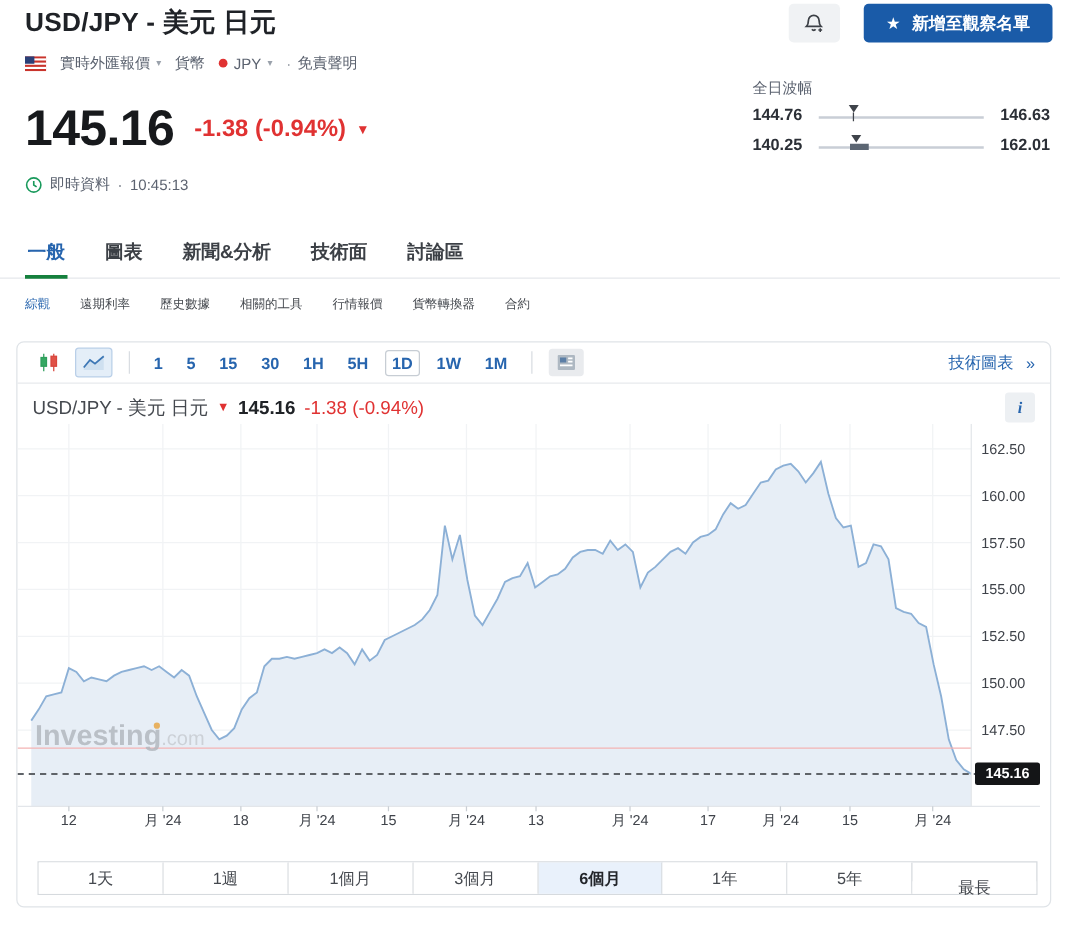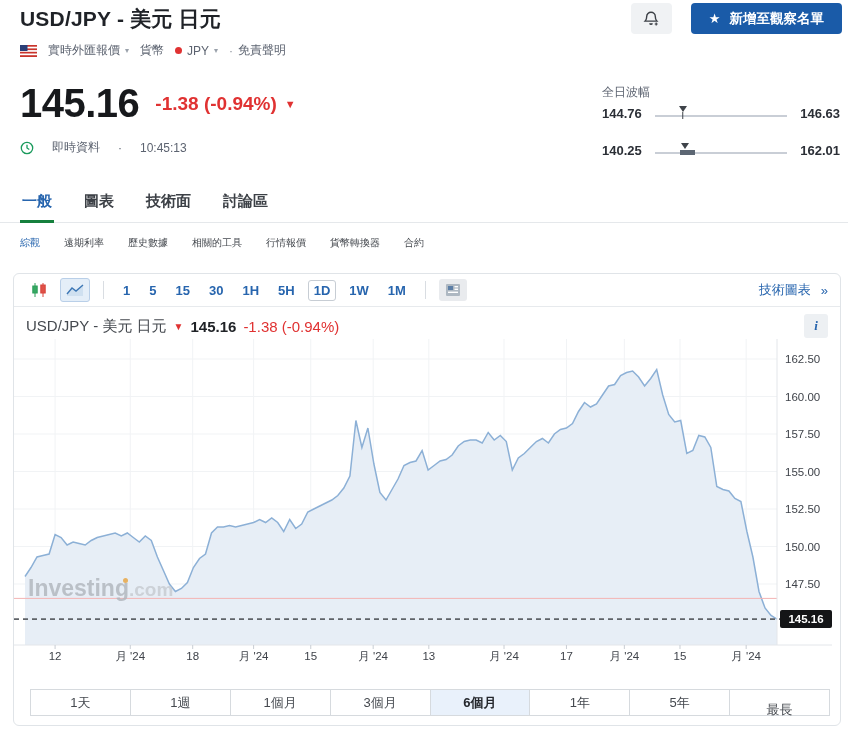--- a/index.html
+++ b/index.html
@@ -23,25 +23,25 @@
                border-radius:4px; font-size:13.5px; font-weight:700; display:flex; align-items:center; gap:9px; cursor:pointer;
                font-family:inherit; }
   .watch-star { font-size:13px; }
 
   
   .quote { margin:22px 0 0 20px; }
   .price-row { display:flex; align-items:center; gap:16px; }
   .last-price { font-size:40px; font-weight:700; color:#17191c; letter-spacing:-.5px; }
   .price-change { font-size:19px; font-weight:700; color:var(--red,#e03232); display:flex; align-items:center; gap:8px; }
   .tri-down { font-size:11px; color:var(--red,#e03232); }
-  .realtime { display:flex; align-items:center; gap:18px; margin-top:13px; font-size:12px; color:#5c6370; }
+  .realtime { display:flex; align-items:center; gap:6px; margin-top:13px; font-size:12px; color:#5c6370; }
 
   
   .ranges { position:absolute; top:62px; right:8px; width:238px; }
-  .range-group { margin-bottom:9px;margin-top:22px; }
+  .range-group { margin-bottom:9px; }
   .range-label { font-size:12px; color:#5c6370; margin-bottom:5px; }
   .range-row { display:flex; align-items:center; gap:9px; }
   .range-val { font-size:13px; color:#2b2f36; min-width:44px;font-weight:bold; }
   .range-val.hi { text-align:right; }
   .track { position:relative; flex:1; height:12px; }
   .track-line { position:absolute; left:0; right:0; top:7px; height:2px; background:#c9ced6; }
   .track-band { position:absolute; top:5px; height:5px; background:#5c6673; }
   .marker { position:absolute; top:-2px; transform:translateX(-50%); width:0; height:0;
             border-left:4px solid transparent; border-right:4px solid transparent; border-top:6px solid #3f434a; }
   .marker-tick { position:absolute; top:4px; transform:translateX(-50%); width:1.5px; height:7px; background:#3f434a; }
@@ -73,21 +73,21 @@
   .ch-price { font-size:15px; font-weight:700; color:#202327; }
   .ch-change { font-size:15px; color:var(--red,#e03232); }
   .info-btn { margin-left:auto; width:24px; height:24px; background:#edf0f3; border:none; border-radius:3px;
               color:var(--accent,#2765ae); font-size:13px; font-weight:700; font-family:"Liberation Serif","DejaVu Serif",serif;
               font-style:italic; cursor:pointer; }
 
   .chart-area { position:relative; height:336px; }
   .chart-area svg { position:absolute; left:0; top:0; }
   .watermark { position:absolute; left:14px; top:236px; opacity:.8; pointer-events:none; white-space:nowrap; }
   .wm-main { font-size:23px; font-weight:700; color:#b0b5bc; }
-  .wm-suffix { font-size:19px; color:#c6cad0;font-weight:bold; }
+  .wm-suffix { font-size:16px; color:#c6cad0; }
   .wm-dot { position:absolute; left:95px; top:3px; width:5px; height:5px; border-radius:50%; background:#e8a33d; }
   .price-badge { position:absolute; left:766px; top:271px; width:52px; height:18px; background:var(--badge,#141517);
                  color:#fff; font-size:11.5px; font-weight:700; display:flex; align-items:center; justify-content:center;
                  border-radius:2px; }
 
   .range-bar { display:flex; margin:14px 10px 9px 16px; height:27px; border:1px solid #d6dade; }
   .range-btn { flex:1; display:flex; align-items:center; justify-content:center; font-size:13px; color:#45494f;
                border-right:1px solid #d6dade; cursor:pointer; background:#fff; }
   .range-btn:last-child { border-right:none;margin-top:15px; }
   .range-btn.active { background:var(--range-active,#e9f1fb); color:#23262b; font-weight:700; }
@@ -189,20 +189,21 @@
           <span class="marker" id="w52-marker" style="left: 22.5%;"></span>
         </span>
         <span class="range-val hi">162.01</span>
       </div>
     </div>
   </div>
 
   <div class="tabs" id="tabs">
       <span class="tab active">一般</span>
       <span class="tab">圖表</span>
+      <span class="tab">新聞&amp;分析</span>
       <span class="tab">技術面</span>
       <span class="tab">討論區</span>
     </div>
   <div class="subtabs" id="subtabs">
       <span class="subtab active">綜觀</span>
       <span class="subtab">遠期利率</span>
       <span class="subtab">歷史數據</span>
       <span class="subtab">相關的工具</span>
       <span class="subtab">行情報價</span>
       <span class="subtab">貨幣轉換器</span>

